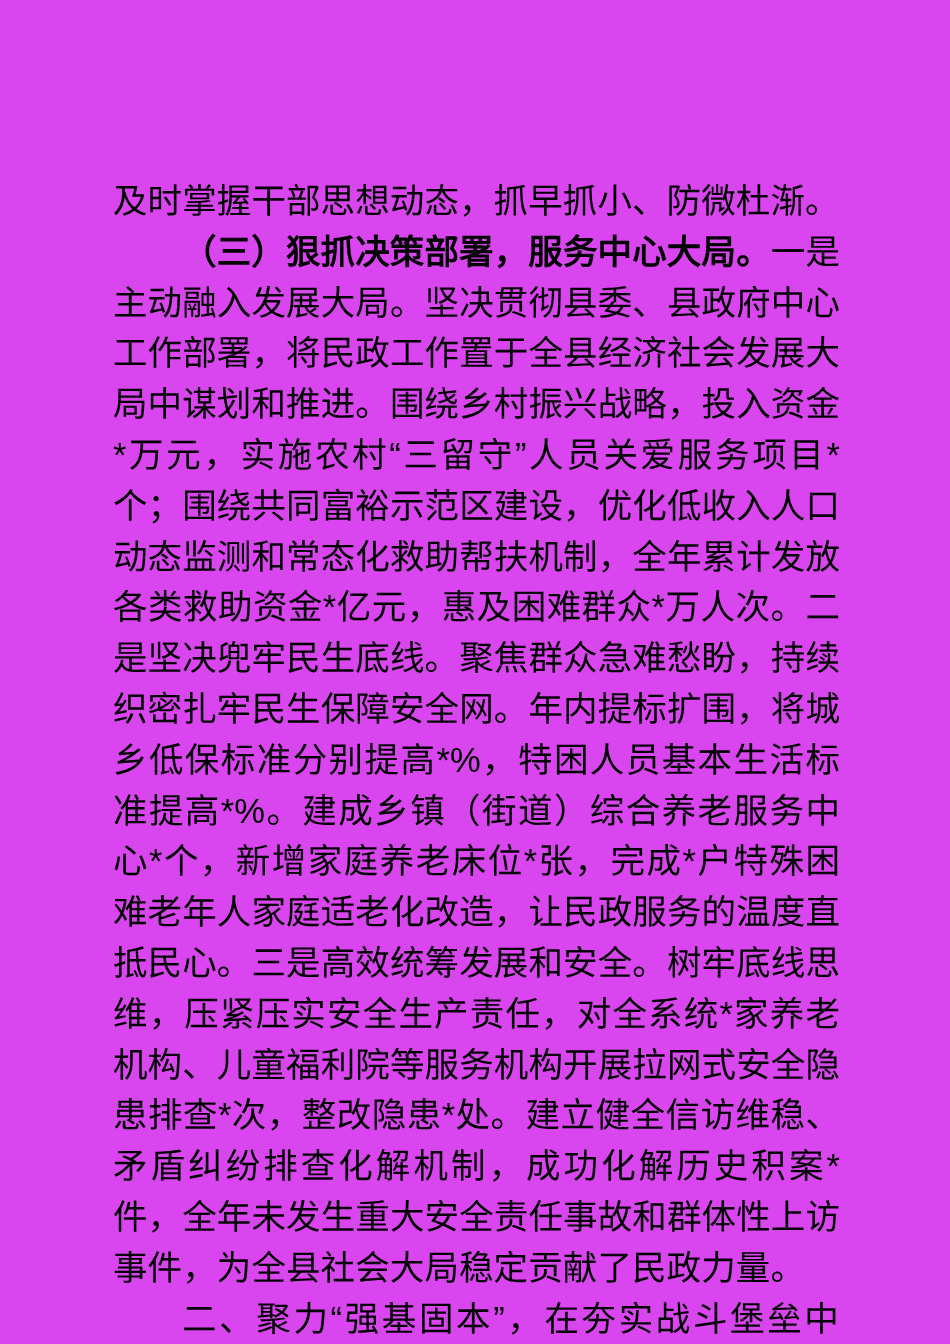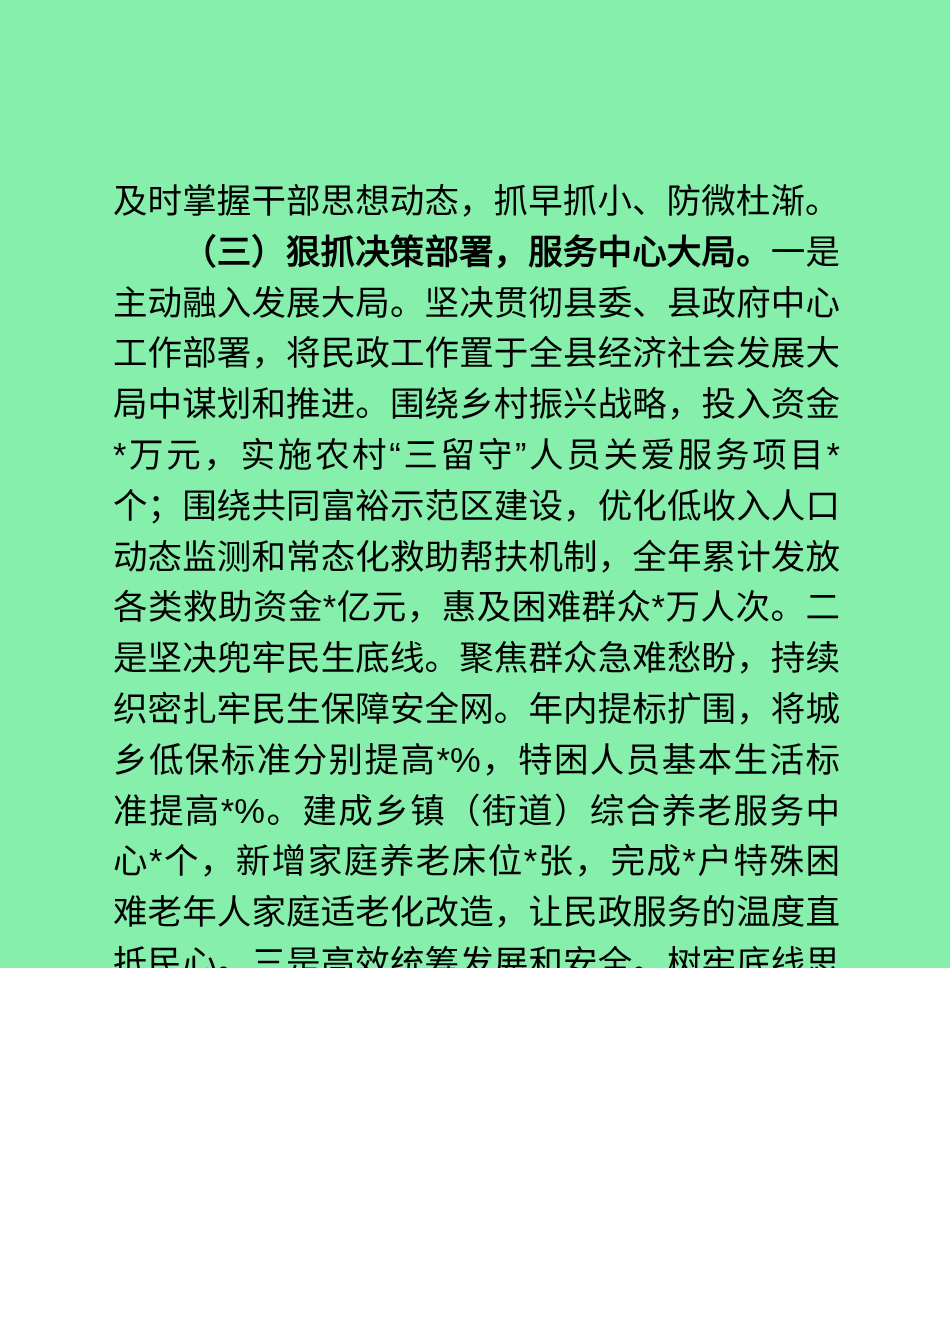--- a/index.html
+++ b/index.html
@@ -5,22 +5,22 @@
 <style>
   html, body {
     margin: 0;
     padding: 0;
     background: #ffffff;
   }
 
   .page {
     position: relative;
     width: 950px;
-    height: 968px;
-    background: #86efac;
+    height: 1344px;
+    background: #d946ef;
     overflow: hidden;
     box-sizing: border-box;
   }
 
   .page-body {
     position: absolute;
     left: 113px;
     top: 176px;
     width: 727px;
   }

